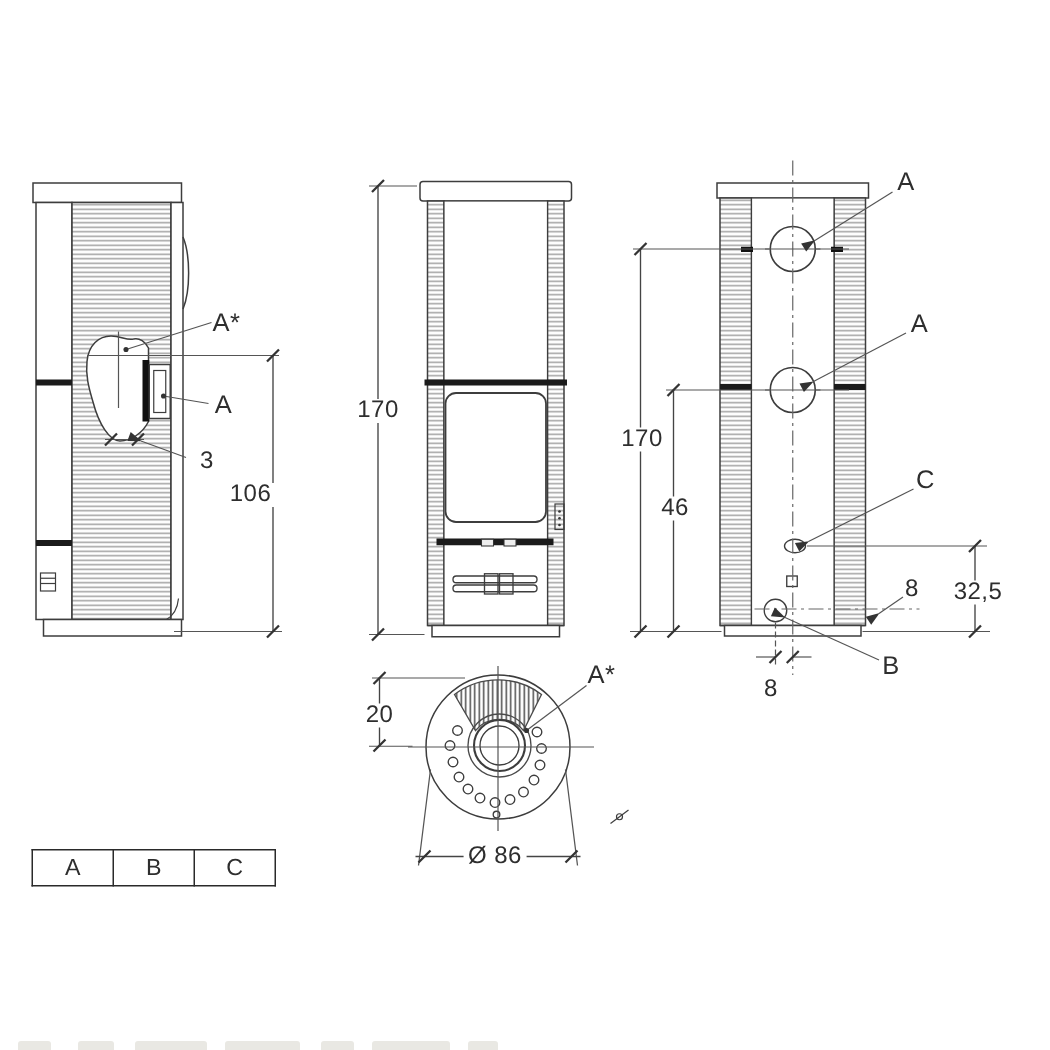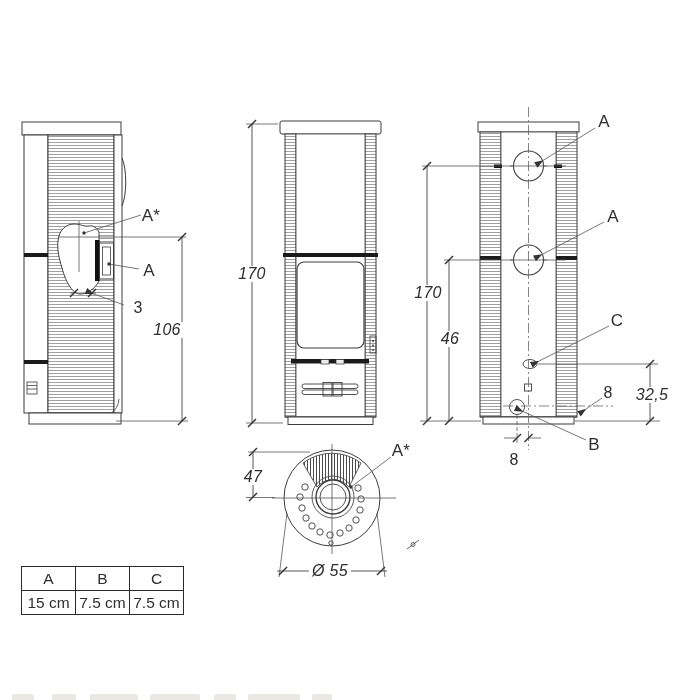--- a/index.html
+++ b/index.html
@@ -2,21 +2,21 @@
 <html><head>
 <meta charset="utf-8">
 <style>
   html,body{margin:0;padding:0;background:#fff;}
   .stage{position:relative;width:700px;height:700px;background:#ffffff;overflow:hidden;
          font-family:"Liberation Sans", sans-serif;}
   svg{position:absolute;left:0;top:0;}
   .lbl{position:absolute;transform:translate(-50%,-50%);font-size:16px;color:#2e2e2e;
        white-space:nowrap;letter-spacing:.3px;line-height:1;}
   .big{font-size:17px;}
-  .bgw{background:#fff;padding:0 3px;font-style:italic;}
+  .bgw{background:#fff;padding:0 3px;}
   .dimtable{position:absolute;left:21px;top:566px;border-collapse:collapse;
             font-size:15.5px;color:#2e2e2e;}
   .dimtable td{border:1.9px solid #2a2a2a;width:53px;height:23px;text-align:center;
                padding:0;background:#fff;}
   .frag{position:absolute;top:694px;height:6px;background:#e9e8e3;border-radius:2px 2px 0 0;}
 </style>
 </head>
 <body>
 
 <div class="stage">
@@ -208,35 +208,30 @@
   <span class="lbl big" style="left:604px;top:121px">A</span>
   <span class="lbl big" style="left:613px;top:216px">A</span>
   <span class="lbl bgw" style="left:428px;top:293px">170</span>
   <span class="lbl bgw" style="left:450px;top:339px">46</span>
   <span class="lbl big" style="left:617px;top:320px">C</span>
   <span class="lbl bgw" style="left:652px;top:395px">32,5</span>
   <span class="lbl" style="left:608px;top:393px">8</span>
   <span class="lbl big" style="left:594px;top:444px">B</span>
   <span class="lbl" style="left:514px;top:460px">8</span>
 
-  <span class="lbl bgw" style="left:253px;top:477px">47</span>
+  <span class="lbl bgw" style="left:253px;top:477px">20</span>
   <span class="lbl big" style="left:401px;top:450px">A*</span>
-  <span class="lbl bgw" style="left:330px;top:571px">Ø 55</span>
+  <span class="lbl bgw" style="left:330px;top:571px">Ø 86</span>
 
   <table class="dimtable">
     <tbody>
         <tr>
       <td>A</td>
       <td>B</td>
       <td>C</td>
-    </tr>
-    <tr>
-      <td>15 cm</td>
-      <td>7.5 cm</td>
-      <td>7.5 cm</td>
     </tr>
   </tbody>
     </table>
 
   <div>
     <span class="frag" style="left:12px;width:22px"></span>
     <span class="frag" style="left:52px;width:24px"></span>
     <span class="frag" style="left:90px;width:48px"></span>
     <span class="frag" style="left:150px;width:50px"></span>
     <span class="frag" style="left:214px;width:22px"></span>

